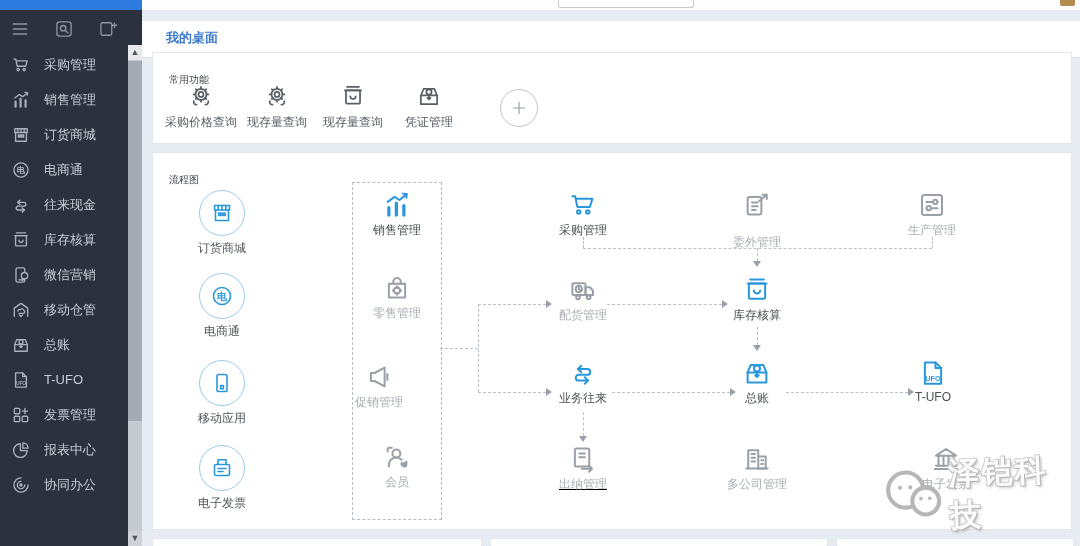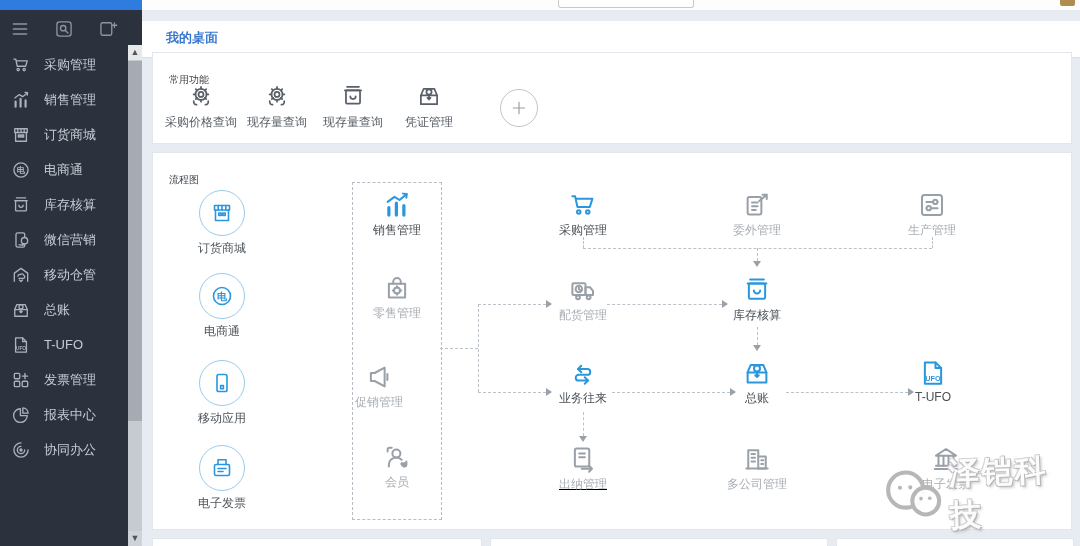--- a/index.html
+++ b/index.html
@@ -142,20 +142,29 @@
             <svg viewBox="0 0 24 24">
               <circle cx="12" cy="12" r="8.5"></circle>
               <text x="12" y="15.6" text-anchor="middle" font-size="10" font-weight="bold" stroke="none" fill="currentColor">电</text>
             </svg>
           </span>
           <span>电商通</span>
         </div>
         <div class="side-item">
           <span class="svg-icon">
             <svg viewBox="0 0 24 24">
+              <path d="M8 8.8h7.5a2.3 2.3 0 010 4.6H8.5a2.3 2.3 0 000 4.6H16"></path>
+              <path d="M10.6 6.2L8 8.8l2.6 2.6M13.4 15.4l2.6 2.6-2.6 2.6"></path>
+            </svg>
+          </span>
+          <span>往来现金</span>
+        </div>
+        <div class="side-item">
+          <span class="svg-icon">
+            <svg viewBox="0 0 24 24">
               <path d="M6.5 3.5h11M4.5 6.8h15"></path>
               <rect x="5.5" y="6.8" width="13" height="12.2" rx="1"></rect>
               <path d="M9.5 12.3a2.5 2.5 0 005 0"></path>
             </svg>
           </span>
           <span>库存核算</span>
         </div>
         <div class="side-item">
           <span class="svg-icon">
             <svg viewBox="0 0 24 24">
@@ -395,21 +404,21 @@
       <div class="flow-node on" style="left: 583px; top: 190px;">
         <span class="svg-icon fn-icon">
           <svg viewBox="0 0 24 24">
             <path d="M3.5 5h2.2l1.8 8.5h10l2-6.5H6.2"></path>
             <circle cx="8.6" cy="17.5" r="1.4"></circle>
             <circle cx="15.8" cy="17.5" r="1.4"></circle>
           </svg>
         </span>
         <span class="fn-label">采购管理</span>
       </div>
-      <div class="flow-node off" style="left: 757px; top: 190px;">
+      <div class="flow-node off" style="left: 757px; top: 190px; gap: 12px;">
         <span class="svg-icon fn-icon">
           <svg viewBox="0 0 24 24">
             <rect x="4.5" y="5.5" width="11" height="14" rx="1.5"></rect>
             <path d="M8 10h4.5M8 13h4.5M8 16h3"></path>
             <path d="M13.8 8.8l6-5M19.8 3.8h-3.4M19.8 3.8v3.4"></path>
           </svg>
         </span>
         <span class="fn-label">委外管理</span>
       </div>
       <div class="flow-node off" style="left: 932px; top: 190px;">

